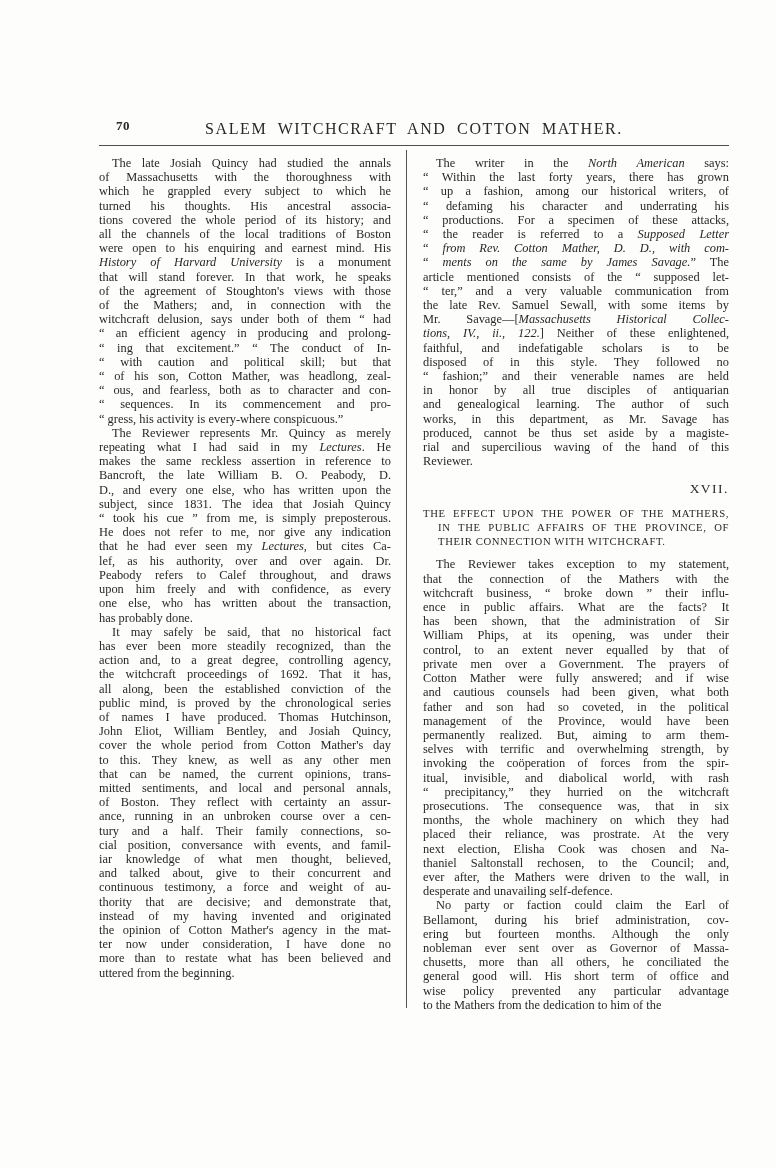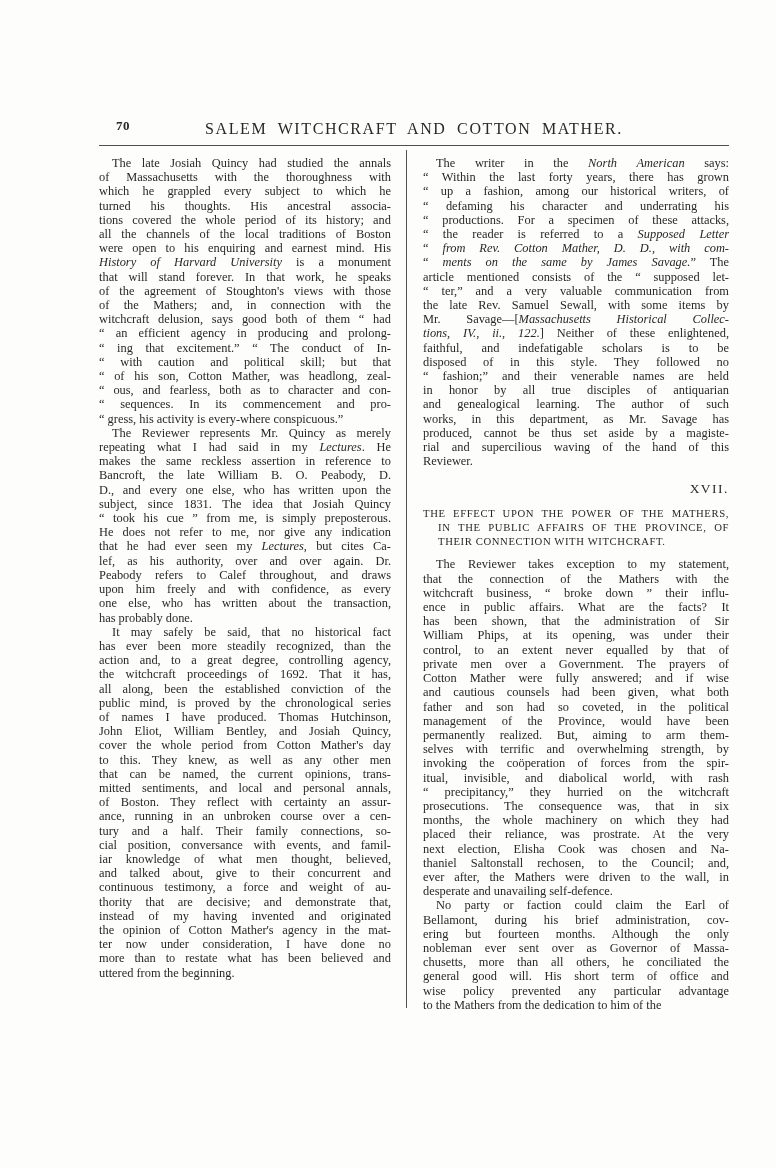--- a/index.html
+++ b/index.html
@@ -65,21 +65,21 @@
         <div class="line"><span>of Massachusetts with the thoroughness with</span></div>
         <div class="line"><span>which he grappled every subject to which he</span></div>
         <div class="line"><span>turned his thoughts.  His ancestral associa-</span></div>
         <div class="line"><span>tions covered the whole period of its history; and</span></div>
         <div class="line"><span>all the channels of the local traditions of Boston</span></div>
         <div class="line"><span>were open to his enquiring and earnest mind.  His</span></div>
         <div class="line"><span class="i">History of Harvard University</span><span> is a monument</span></div>
         <div class="line"><span>that will stand forever.  In that work, he speaks</span></div>
         <div class="line"><span>of the agreement of Stoughton's views with those</span></div>
         <div class="line"><span>of the Mathers; and, in connection with the</span></div>
-        <div class="line"><span>witchcraft delusion, says good both of them “ had</span></div>
+        <div class="line"><span>witchcraft delusion, says under both of them “ had</span></div>
         <div class="line"><span>“ an efficient agency in producing and prolong-</span></div>
         <div class="line"><span>“ ing that excitement.”  “ The conduct of In-</span></div>
         <div class="line"><span>“ with caution and political skill; but that</span></div>
         <div class="line"><span>“ of his son, Cotton Mather, was headlong, zeal-</span></div>
         <div class="line"><span>“ ous, and fearless, both as to character and con-</span></div>
         <div class="line"><span>“ sequences.  In its commencement and pro-</span></div>
         <div class="line last"><span>“ gress, his activity is every-where conspicuous.”</span></div>
       </div>
       <div class="para">
         <div class="line indent"><span>The Reviewer represents Mr. Quincy as merely</span></div>

